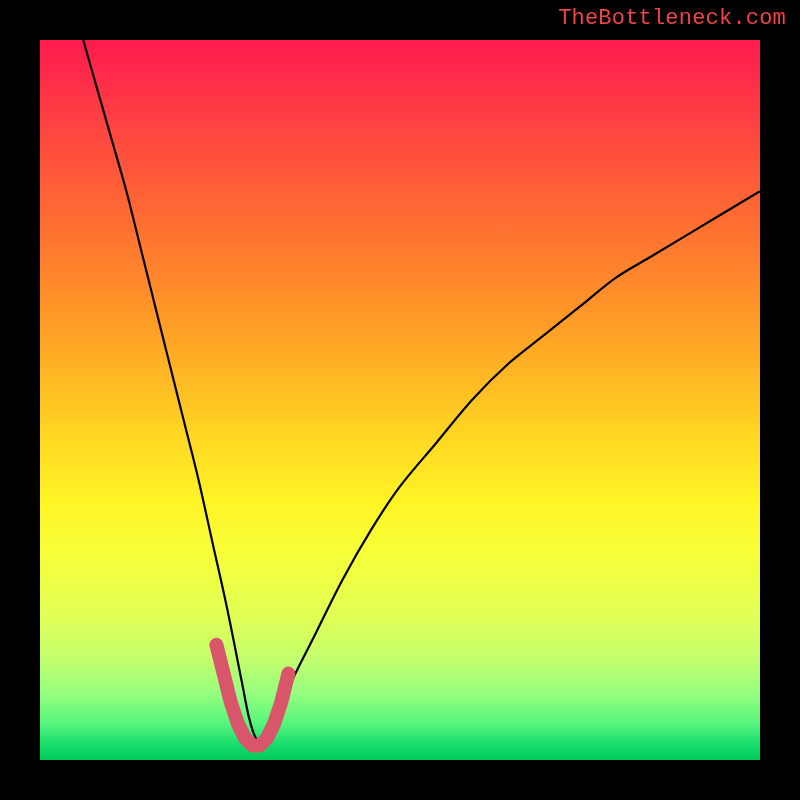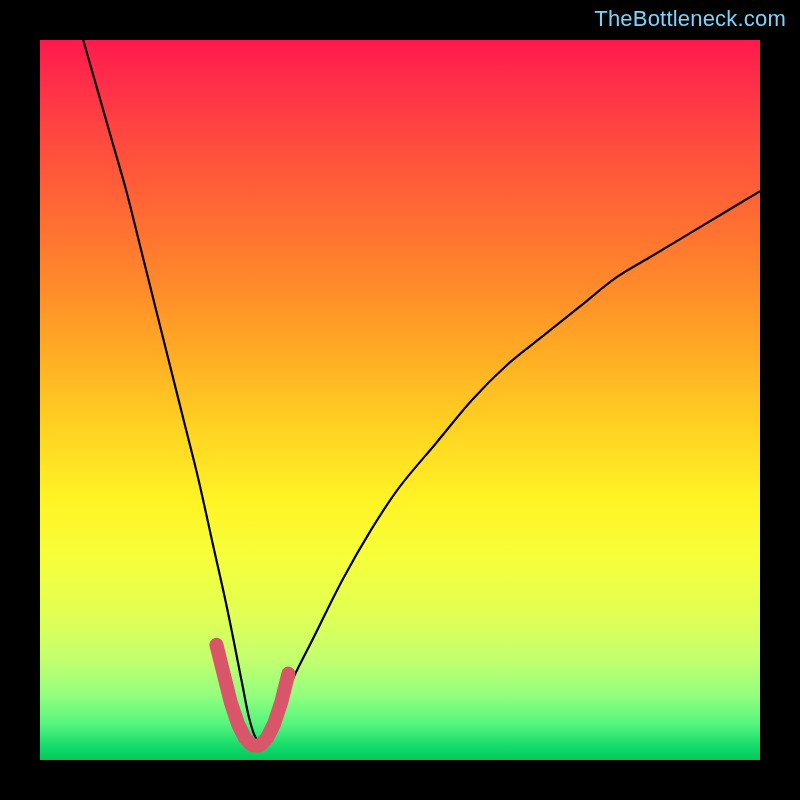--- a/index.html
+++ b/index.html
@@ -51,24 +51,25 @@
     );
   }
   .curve {
     position: absolute;
     inset: 0;
   }
   .watermark {
     position: absolute;
     top: 6px;
     right: 14px;
-    color: #7dd3fc;
+    color: #ef4444;
     font-size: 22px;
     letter-spacing: 0.2px;
     user-select: none;
+    font-family: Liberation Mono, monospace;
   }
 </style>
 </head>
 <body>
 
 <div class="frame">
 
   <div class="plot-area">
     <div class="gradient"></div>
     <svg class="curve" viewBox="0 0 720 720" preserveAspectRatio="none">

